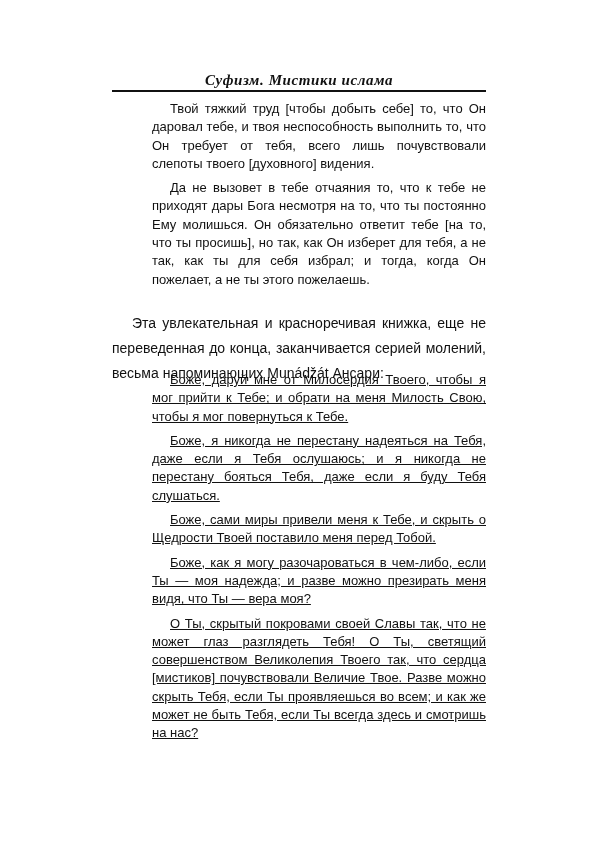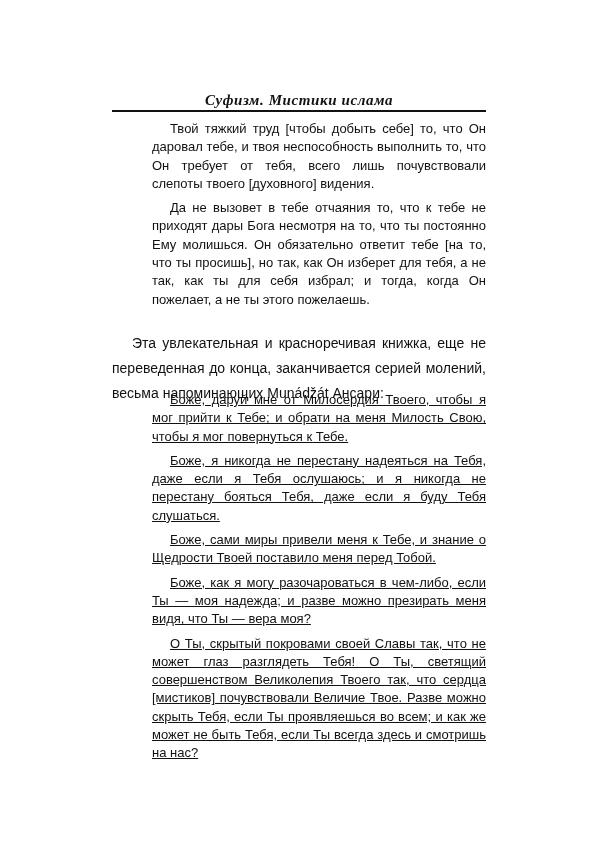--- a/index.html
+++ b/index.html
@@ -1,17 +1,17 @@
 <!DOCTYPE html>
 <html><head>
 <meta charset="utf-8">
 <style>
   html, body { margin: 0; padding: 0; background: #ffffff; }
   body { width: 600px; height: 852px; position: relative; overflow: hidden; font-family: "Liberation Serif", serif; color: #111; }
-  .page { position: absolute; left: 0; top: 0; width: 600px; height: 784px; margin-top: 20px; }
+  .page { position: absolute; left: 0; top: 0; width: 600px; height: 784px; }
   .running-head { position: absolute; left: 112px; top: 72px; width: 374px; text-align: center; font-family: "Liberation Serif", serif; font-style: italic; font-weight: bold; font-size: 15px; letter-spacing: 0.6px; }
   .head-rule { position: absolute; left: 112px; top: 90px; width: 374px; height: 0; border-top: 2px solid #111; }
   .quote { position: absolute; left: 152px; width: 334px; font-family: "Liberation Sans", sans-serif; font-size: 13px; line-height: 18.3px; text-align: justify; }
   .quote p { margin: 0 0 6px 0; text-indent: 18px; }
   .quote1 { top: 100px; }
   .quote2 { top: 371px; text-decoration: underline; }
   .main { position: absolute; left: 112px; top: 311px; width: 374px; font-family: "Liberation Sans", sans-serif; font-size: 14px; line-height: 25px; text-align: justify; }
   .main p { margin: 0; text-indent: 20px; }
   .folio { position: absolute; left: 0; width: 600px; top: 762px; text-align: center; font-family: "Liberation Serif", serif; font-weight: bold; font-size: 15px; }
 </style>
@@ -27,18 +27,18 @@
     <p>Да не вызовет в тебе отчаяния то, что к тебе не приходят дары Бога несмотря на то, что ты постоянно Ему молишься. Он обязательно ответит тебе [на то, что ты просишь], но так, как Он изберет для тебя, а не так, как ты для себя избрал; и тогда, когда Он пожелает, а не ты этого пожелаешь.</p>
   </div>
 
   <div class="main">
     <p>Эта увлекательная и красноречивая книжка, еще не переведенная до конца, заканчивается серией молений, весьма напоминающих Munáǆát Ансари:</p>
   </div>
 
   <div class="quote quote2">
     <p>Боже, даруй мне от Милосердия Твоего, чтобы я мог прийти к Тебе; и обрати на меня Милость Свою, чтобы я мог повернуться к Тебе.</p>
     <p>Боже, я никогда не перестану надеяться на Тебя, даже если я Тебя ослушаюсь; и я никогда не перестану бояться Тебя, даже если я буду Тебя слушаться.</p>
-    <p>Боже, сами миры привели меня к Тебе, и знание о Щедрости Твоей поставило меня перед Тобой.</p>
+    <p>Боже, сами миры привели меня к Тебе, и скрыть о Щедрости Твоей поставило меня перед Тобой.</p>
     <p>Боже, как я могу разочароваться в чем-либо, если Ты — моя надежда; и разве можно презирать меня видя, что Ты — вера моя?</p>
     <p>О Ты, скрытый покровами своей Славы так, что не может глаз разглядеть Тебя! О Ты, светящий совершенством Великолепия Твоего так, что сердца [мистиков] почувствовали Величие Твое. Разве можно скрыть Тебя, если Ты проявляешься во всем; и как же может не быть Тебя, если Ты всегда здесь и смотришь на нас?</p>
   </div>
 
 </div>
 
 </body></html>

